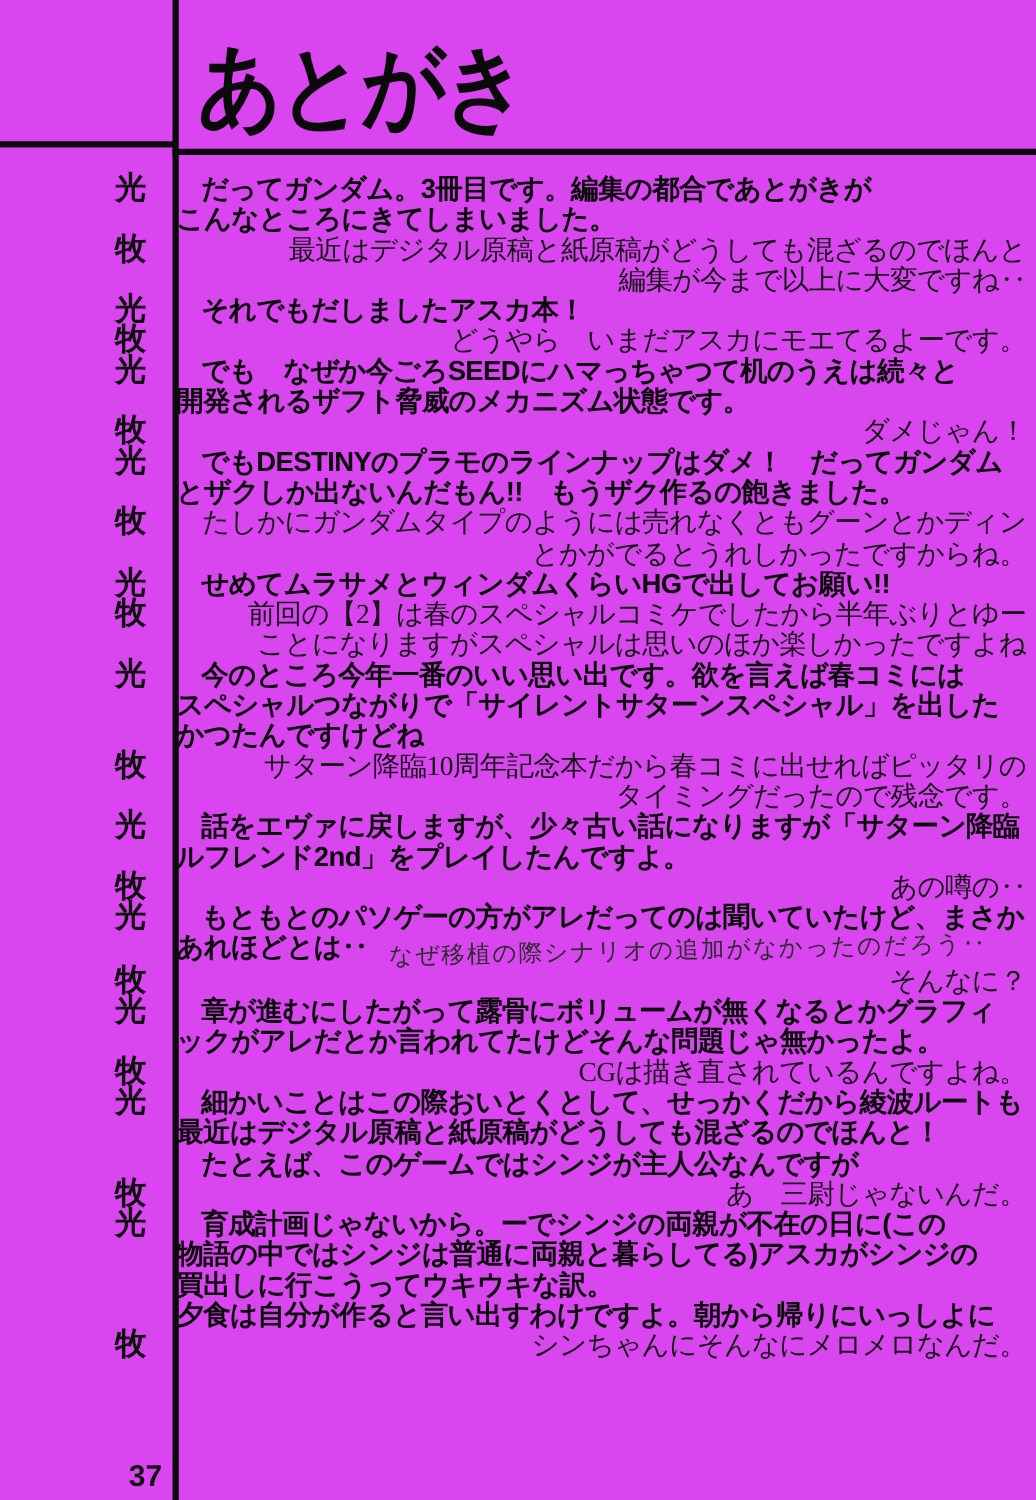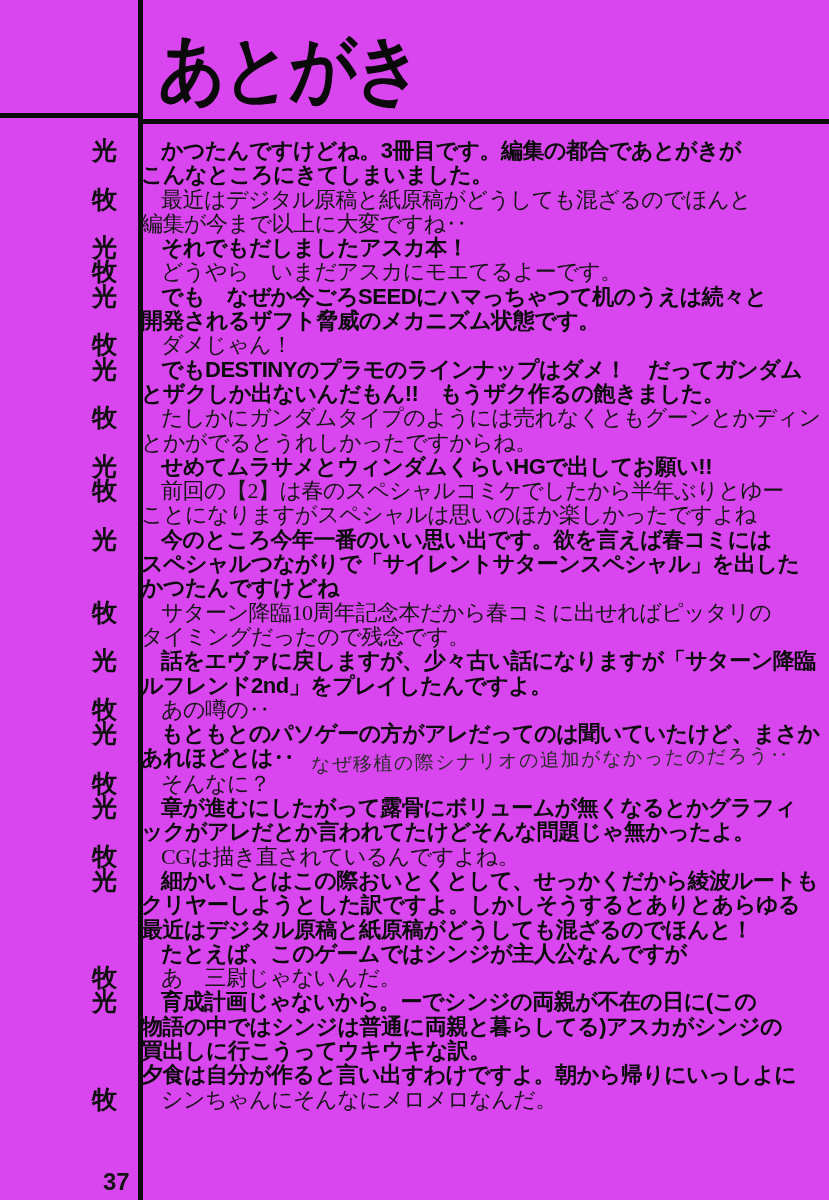--- a/index.html
+++ b/index.html
@@ -68,20 +68,21 @@
   }
   .gothic .line {
     font-family: "Liberation Sans", sans-serif;
     font-weight: 700;
     color: #0c0c0c;
   }
   .mincho .line {
     font-family: "Liberation Serif", serif;
     font-weight: 400;
     color: #161616;
+    text-align: right;
   }
   .line.first { text-indent: 20px; }
   .handwritten {
     display: inline-block;
     margin-left: 16px;
     font-family: "Liberation Serif", serif;
     font-weight: 400;
     font-size: 19px;
     letter-spacing: 1.5px;
     color: #2b2b2b;
@@ -104,21 +105,21 @@
   <div class="vline"></div>
   <div class="hline-a"></div>
   <div class="hline-b"></div>
 
   <div class="title">あとがき</div>
 
   <div class="content">
       <div class="row">
         <div class="speaker">光</div>
         <div class="lines gothic">
-          <div class="line first">かつたんですけどね。3冊目です。編集の都合であとがきが</div>
+          <div class="line first">だってガンダム。3冊目です。編集の都合であとがきが</div>
           <div class="line">こんなところにきてしまいました。</div>
         </div>
       </div>
       <div class="row">
         <div class="speaker">牧</div>
         <div class="lines mincho">
           <div class="line first">最近はデジタル原稿と紙原稿がどうしても混ざるのでほんと</div>
           <div class="line">編集が今まで以上に大変ですね‥</div>
         </div>
       </div>
@@ -225,21 +226,20 @@
       <div class="row">
         <div class="speaker">牧</div>
         <div class="lines mincho">
           <div class="line first">CGは描き直されているんですよね。</div>
         </div>
       </div>
       <div class="row">
         <div class="speaker">光</div>
         <div class="lines gothic">
           <div class="line first">細かいことはこの際おいとくとして、せっかくだから綾波ルートも</div>
-          <div class="line">クリヤーしようとした訳ですよ。しかしそうするとありとあらゆる</div>
           <div class="line">最近はデジタル原稿と紙原稿がどうしても混ざるのでほんと！</div>
         </div>
       </div>
       <div class="row">
         <div class="speaker"></div>
         <div class="lines gothic">
           <div class="line first">たとえば、このゲームではシンジが主人公なんですが</div>
         </div>
       </div>
       <div class="row">

